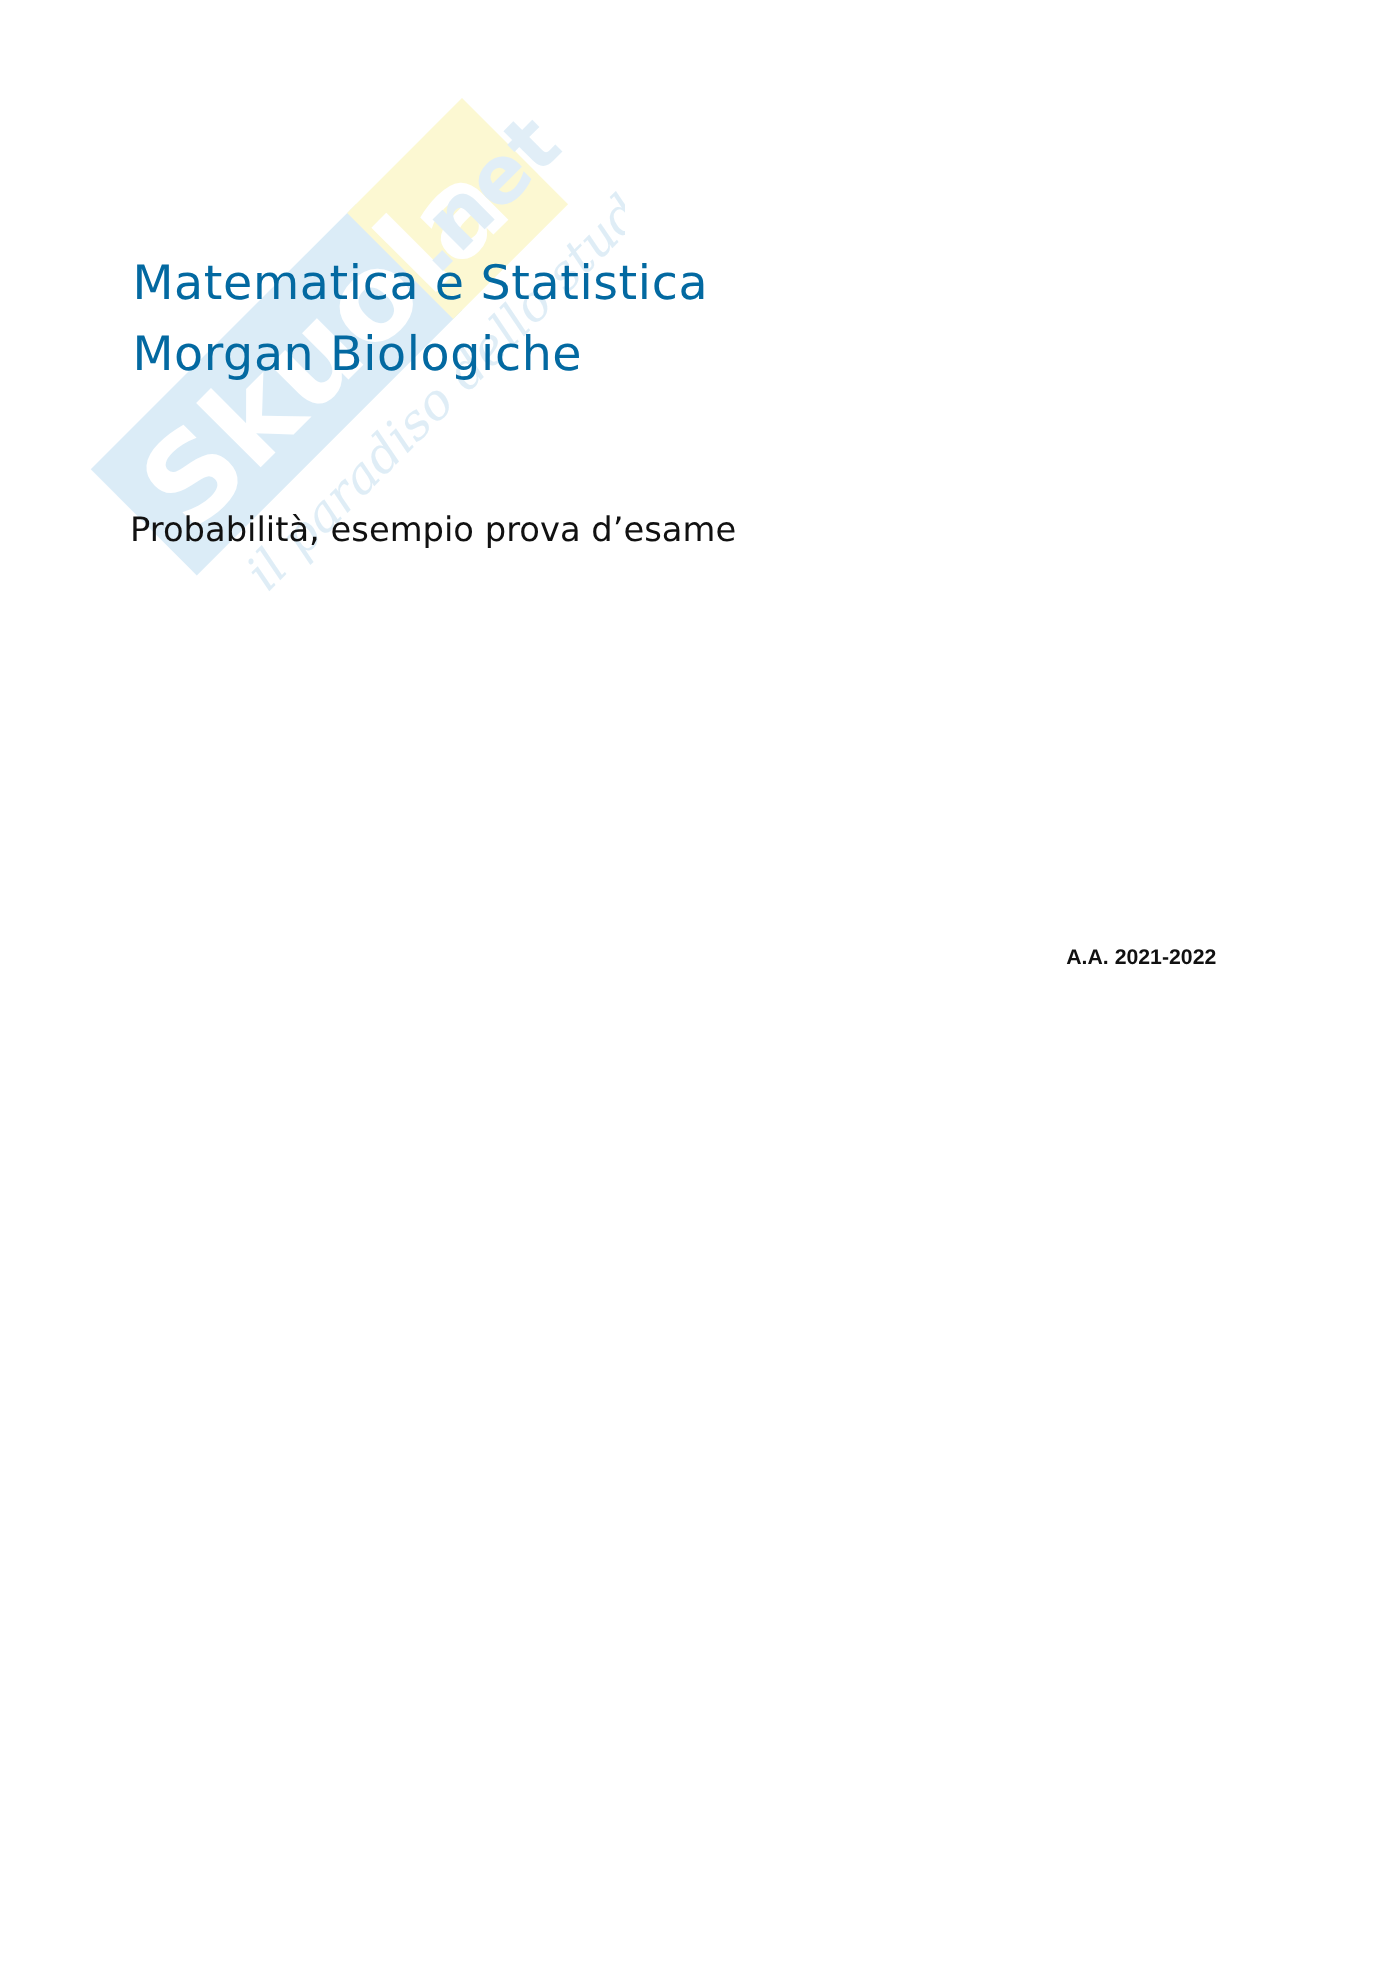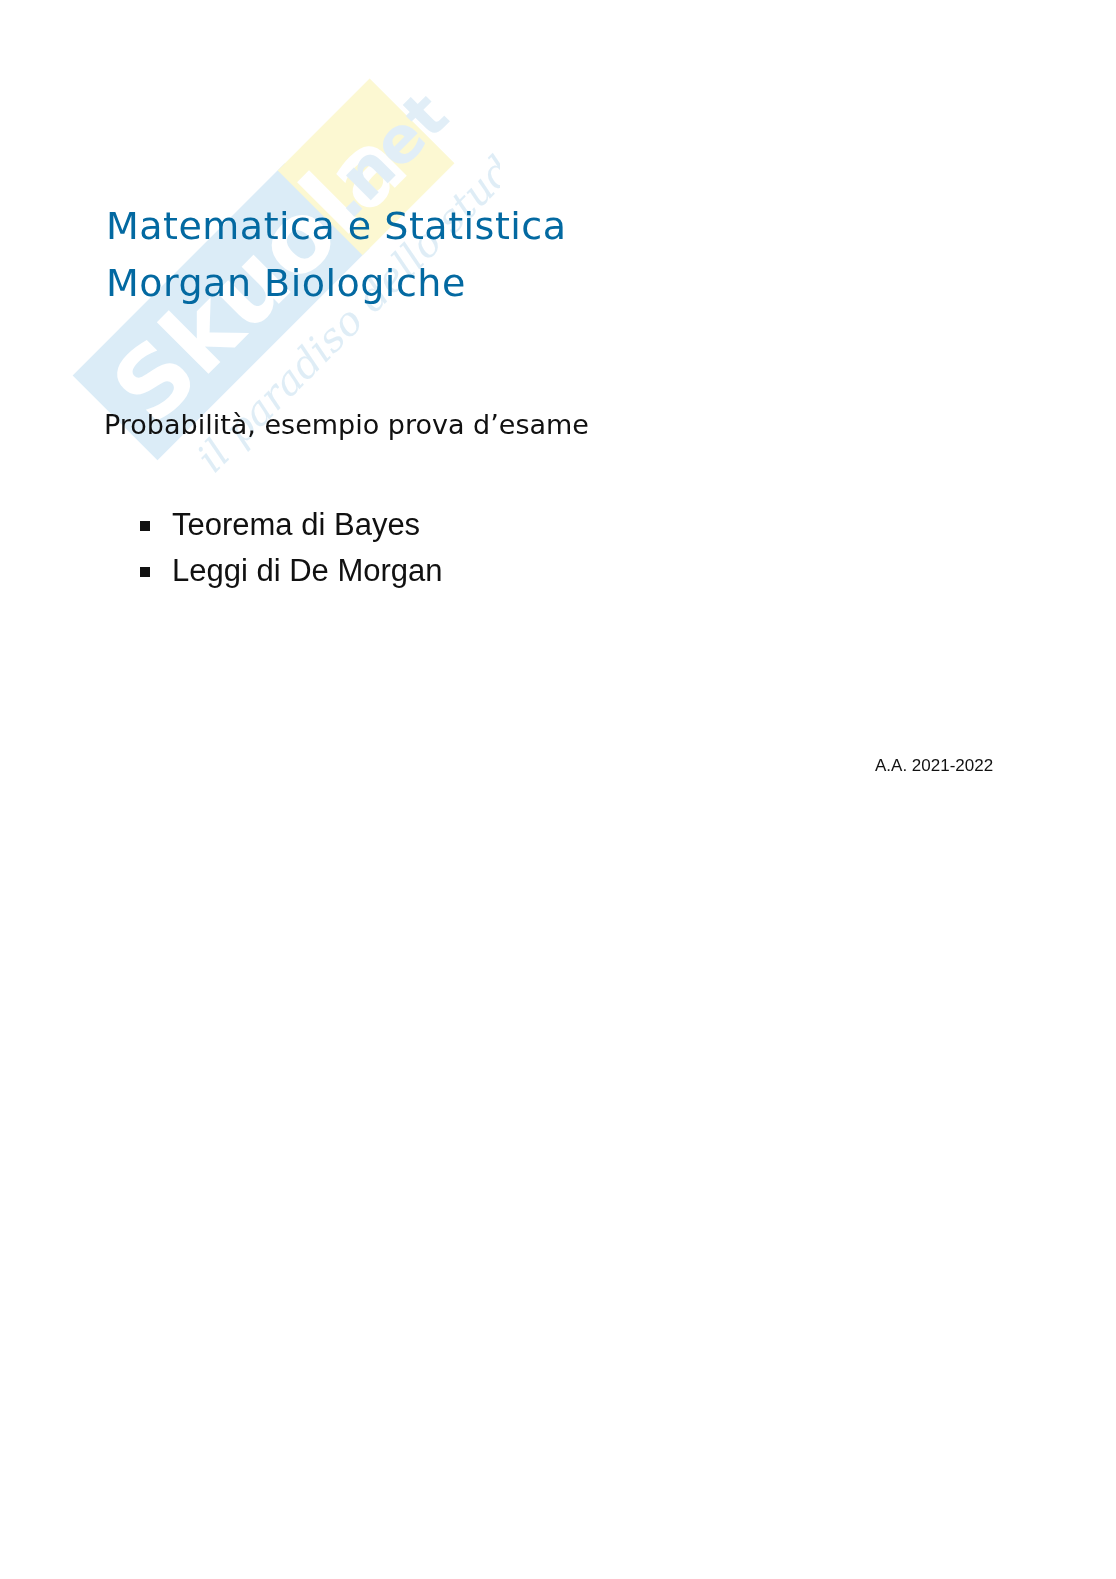--- a/index.html
+++ b/index.html
@@ -55,26 +55,27 @@
     .bullet {
       display: inline-block;
       width: 10px;
       height: 10px;
       background: #111111;
       margin-right: 22px;
       margin-top: 2px;
     }
     .year {
       position: absolute;
-      left: 875px;
+      left: 853px;
       top: 756px;
       font-family: "Liberation Sans", sans-serif;
       font-size: 17px;
       color: #111111;
       white-space: nowrap;
+      font-weight: bold;
     }
   </style>
 </head>
 <body>
 
 <div class="page">
 
   <svg class="watermark" viewBox="0 0 480 480" xmlns="http://www.w3.org/2000/svg">
     <g transform="rotate(-45 240 240)" opacity="0.75">
       <rect x="40" y="175" width="300" height="120" fill="#cfe6f5"></rect>
@@ -85,26 +86,16 @@
     </g>
   </svg>
 
   <div class="title-block">
     <span class="title-line">Matematica e Statistica</span>
     <span class="title-line">Morgan Biologiche</span>
   </div>
 
   <div class="subtitle">Probabilità, esempio prova d’esame</div>
 
-  <ul class="topic-list">
-    <li class="topic-item">
-      <span class="bullet"></span>
-      <span>Teorema di Bayes</span>
-    </li>
-    <li class="topic-item">
-      <span class="bullet"></span>
-      <span>Leggi di De Morgan</span>
-    </li>
-  </ul>
 
   <div class="year">A.A. 2021-2022</div>
 
 </div>
 
 </body></html>

